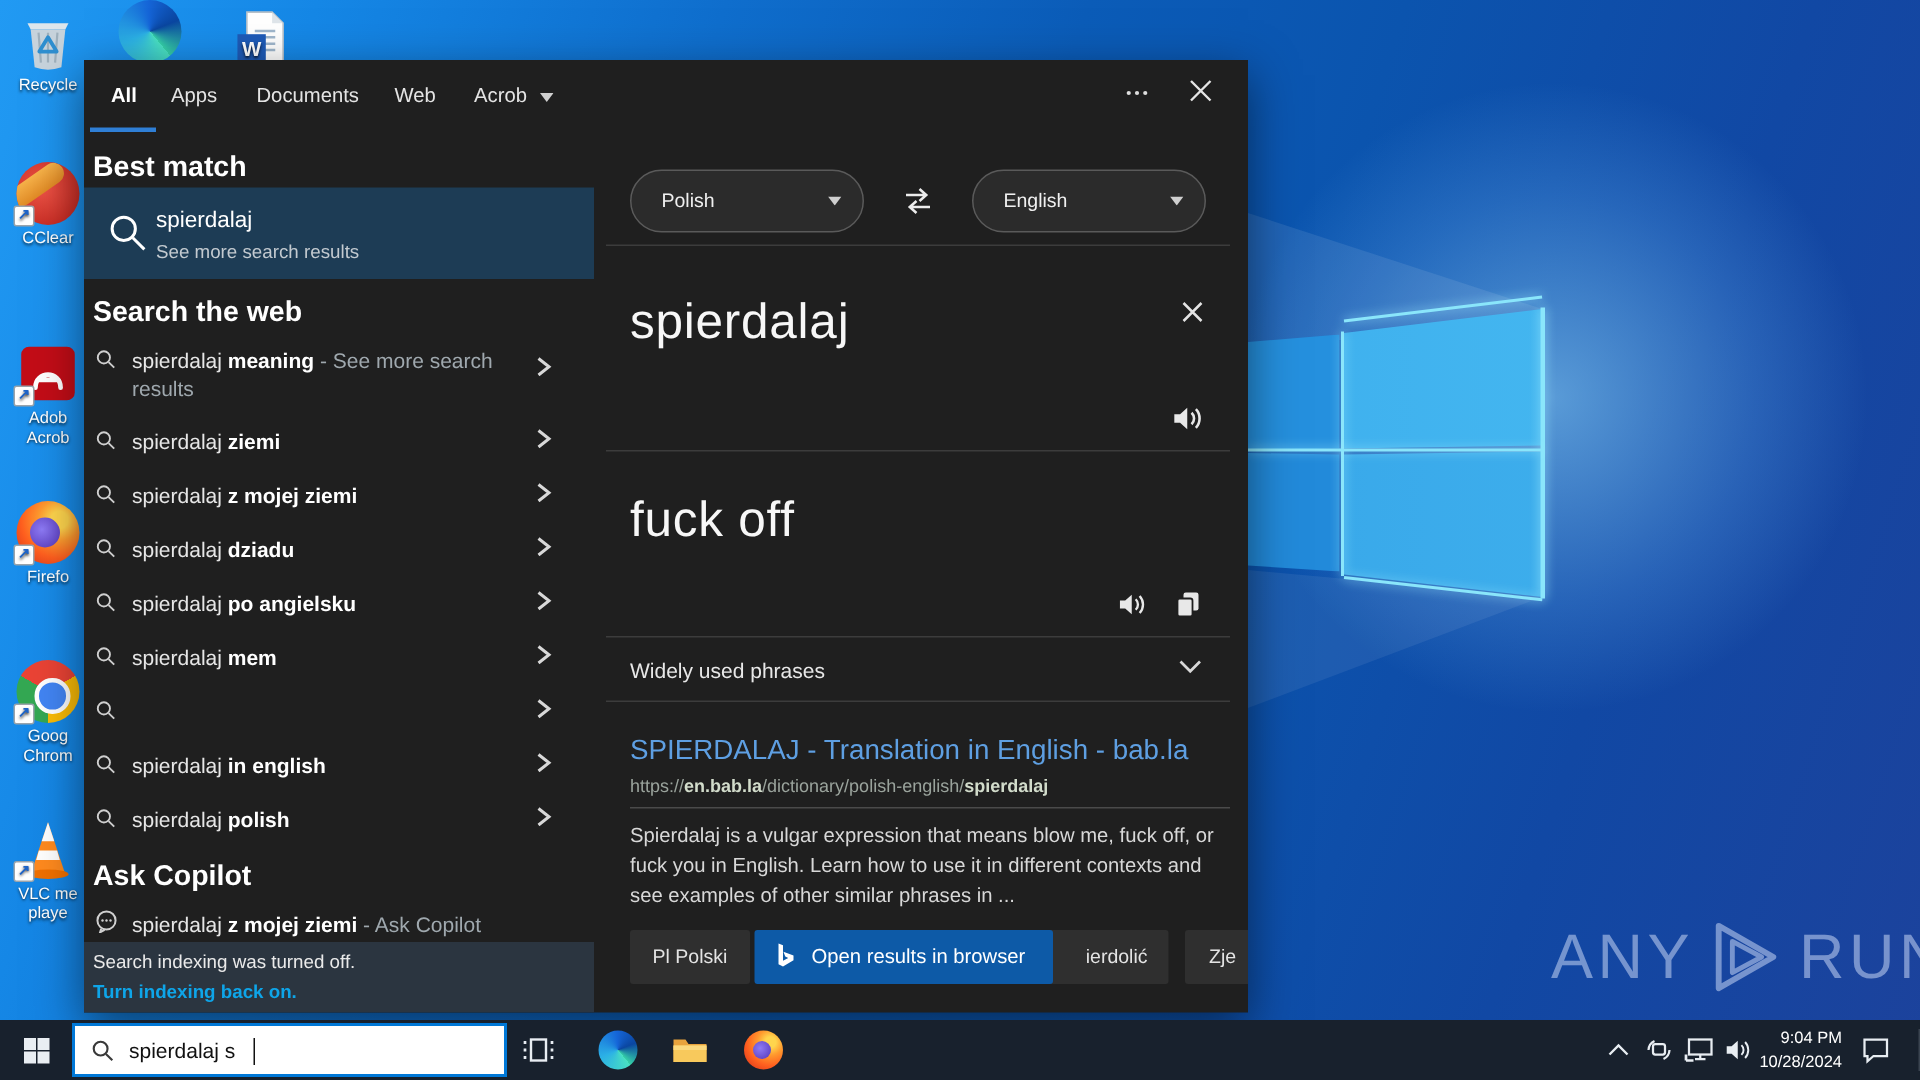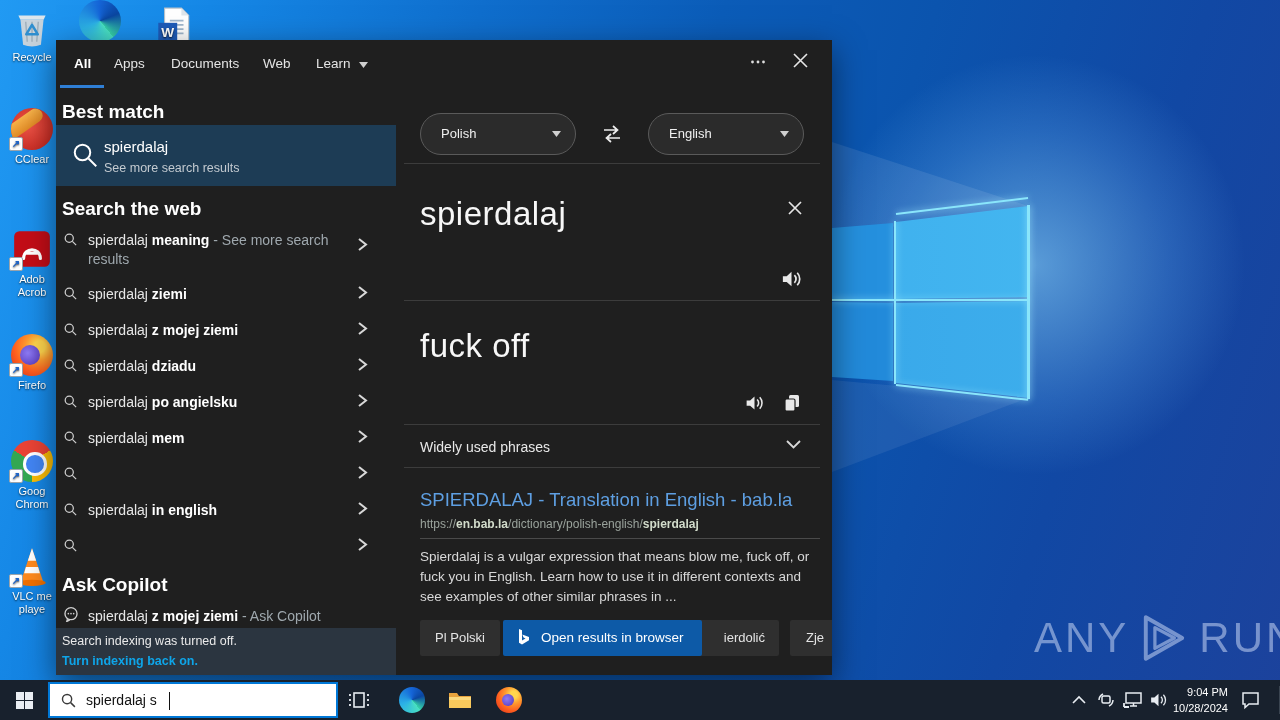--- a/index.html
+++ b/index.html
@@ -213,21 +213,21 @@
     </div>
   </div>
 
   <div id="search-window">
 
     <div class="tab sel" style="left:18px;">All</div>
     <div class="tab" style="left:58px;">Apps</div>
     <div class="tab" style="left:115px;">Documents</div>
     <div class="tab" style="left:207px;">Web</div>
     <div class="tab" style="left:260px;">
-      <span>Learn</span>
+      <span>Acrob</span>
       <svg width="9" height="6" viewBox="0 0 9 6" style="display:inline-block;margin-left:5px;">
           <polygon points="0,0 9,0 4.5,6" fill="#cfcfcf"></polygon>
         </svg>
     </div>
     <div class="tab-underline"></div>
 
     <div class="win-ctl" style="left:694px;">
       <svg width="16" height="16" viewBox="0 0 16 16">
           <circle cx="2.5" cy="8" r="1.4" fill="#dedede"></circle>
           <circle cx="8" cy="8" r="1.4" fill="#dedede"></circle>
@@ -373,20 +373,21 @@
         </span>
     </div>
 
     <div class="srow" style="top:488px;">
       <span class="sicon">
           <svg width="15" height="15" viewBox="0 0 24 24">
             <circle cx="10" cy="10" r="6.5" fill="none" stroke="#cfcfcf" stroke-width="2"></circle>
             <line x1="15" y1="15" x2="21" y2="21" stroke="#cfcfcf" stroke-width="2"></line>
           </svg>
         </span>
+      <span class="stext"><span>spierdalaj </span><b>polish</b></span>
       <span class="chev">
           <svg width="11" height="13" viewBox="0 0 11 13">
             <path d="M2 1 L9 6.5 L2 12" fill="none" stroke="#d8d8d8" stroke-width="2"></path>
           </svg>
         </span>
     </div>
 
     <div class="sec-header" style="top:534px;">Ask Copilot</div>
     <div class="srow" style="top:558px;">
       <span class="sicon" style="top:8px;">

